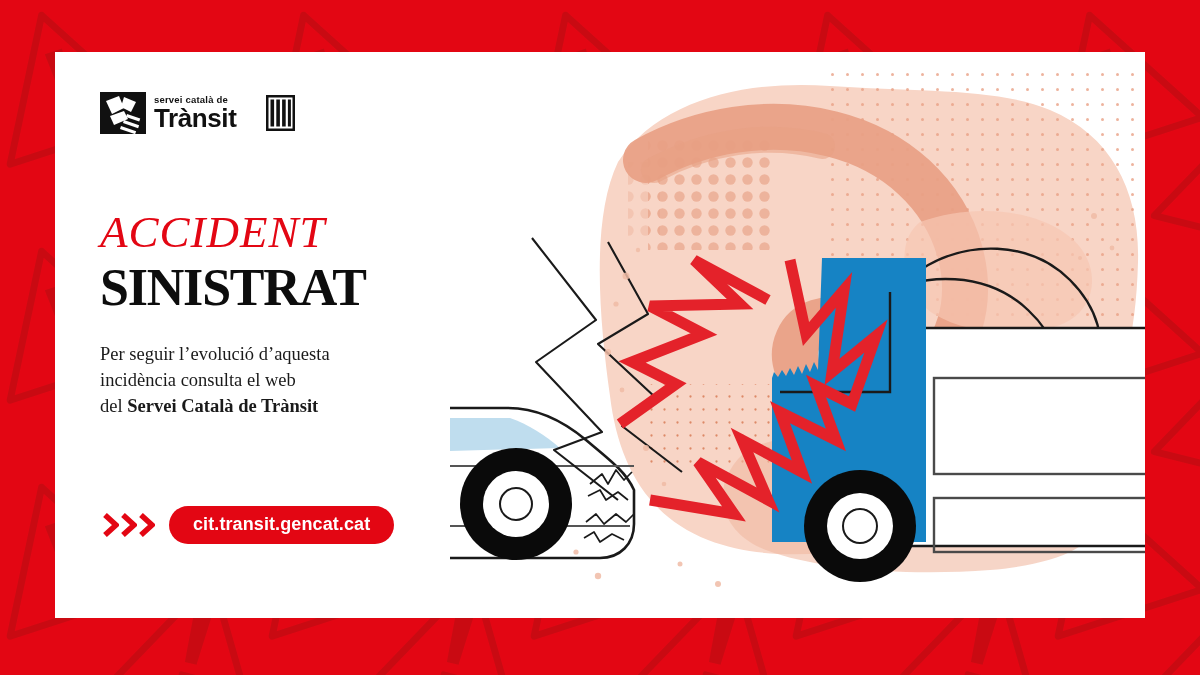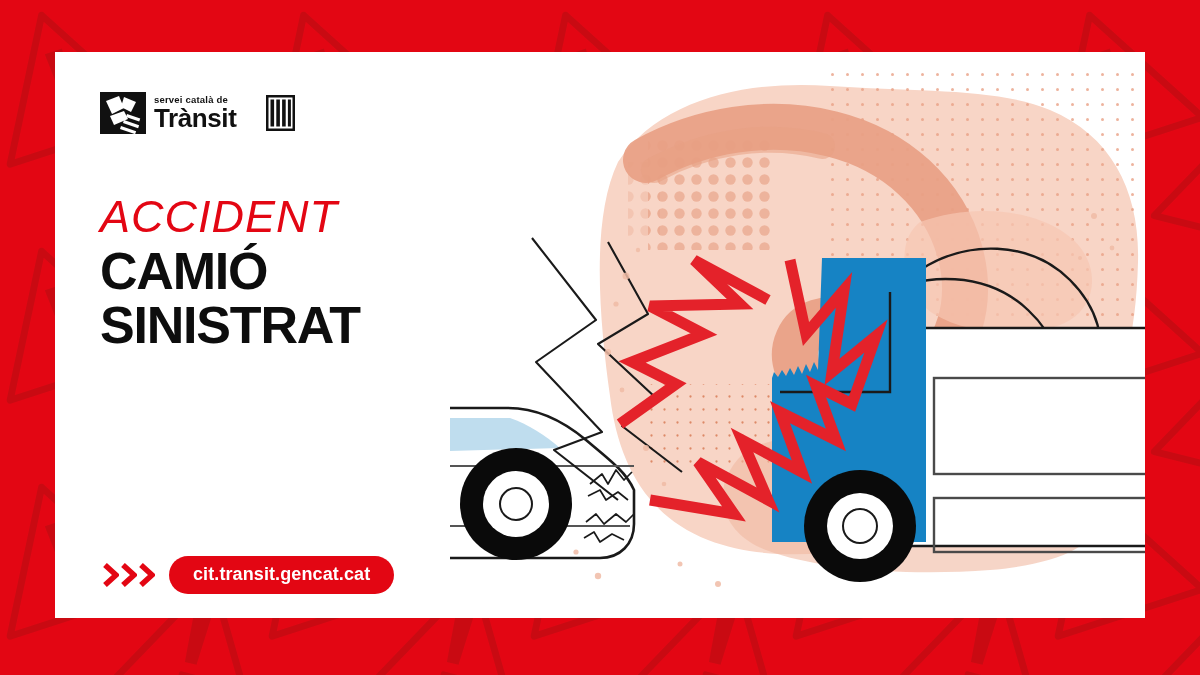--- a/index.html
+++ b/index.html
@@ -47,42 +47,42 @@
   }
 
   #gen-mark { width:29px; height:36px; flex:none; }
   .gen-text { line-height:1.06; }
   .gen-l1, .gen-l2 {
     font-size:17.5px; font-weight:700; color:#111;
     display:block; letter-spacing:-.25px;
   }
 
   
-  #copy { position:absolute; left:45px; top:142px; width:400px; }
+  #copy { position:absolute; left:45px; top:158px; width:400px;font-family:Liberation Serif, serif; }
 
   #kicker {
     font-size:45px; font-style:italic; font-weight:400;
     color:#E30613; letter-spacing:1px; line-height:1;
     margin-bottom:6px;
   }
   .head-line {
     font-size:52px; font-weight:700; color:#0d0d0d;
     line-height:1.03; letter-spacing:-1.2px;
   }
 
   #subcopy {
     margin-top:26px;
     font-size:18.5px; line-height:1.42; color:#1a1a1a;
     font-weight:400;
   }
   #subcopy b { font-weight:700; }
 
   
   #url-row {
-    position:absolute; left:48px; top:504px;
+    position:absolute; left:48px; top:454px;
     display:flex; align-items:center; gap:14px;
   }
   #chevrons { display:flex; gap:2px; }
   #chevrons svg { display:block; }
   #url-pill {
     background:#E30613; color:#fff;
     border-radius:20px;
     padding:8px 24px 9px;
     font-size:18px; font-weight:700; letter-spacing:.1px;
     white-space:nowrap;
@@ -149,23 +149,27 @@
           <rect x="16.1" y="4.5" width="3.6" height="27"></rect>
           <rect x="21.9" y="4.5" width="3.0" height="27"></rect>
         </g>
       </svg>
     </div>
 
   </div>
 
   <div id="copy">
     <div id="kicker">ACCIDENT</div>
-    <div class="head-line">CAMIÓ</div>
     <div class="head-line">SINISTRAT</div>
 
+    <div id="subcopy">
+      <div>Per seguir l’evolució d’aquesta</div>
+      <div>incidència consulta el web</div>
+      <div><span>del </span><b>Servei Català de Trànsit</b></div>
+    </div>
   </div>
 
   <div id="url-row">
     <div id="chevrons">
       <svg width="16" height="24" viewBox="0 0 16 24">
         <path d="M2 2 L13 12 L2 22" fill="none" stroke="#E30613" stroke-width="5.5" stroke-linecap="butt" stroke-linejoin="miter"></path>
       </svg>
       <svg width="16" height="24" viewBox="0 0 16 24">
         <path d="M2 2 L13 12 L2 22" fill="none" stroke="#E30613" stroke-width="5.5" stroke-linecap="butt" stroke-linejoin="miter"></path>
       </svg>

